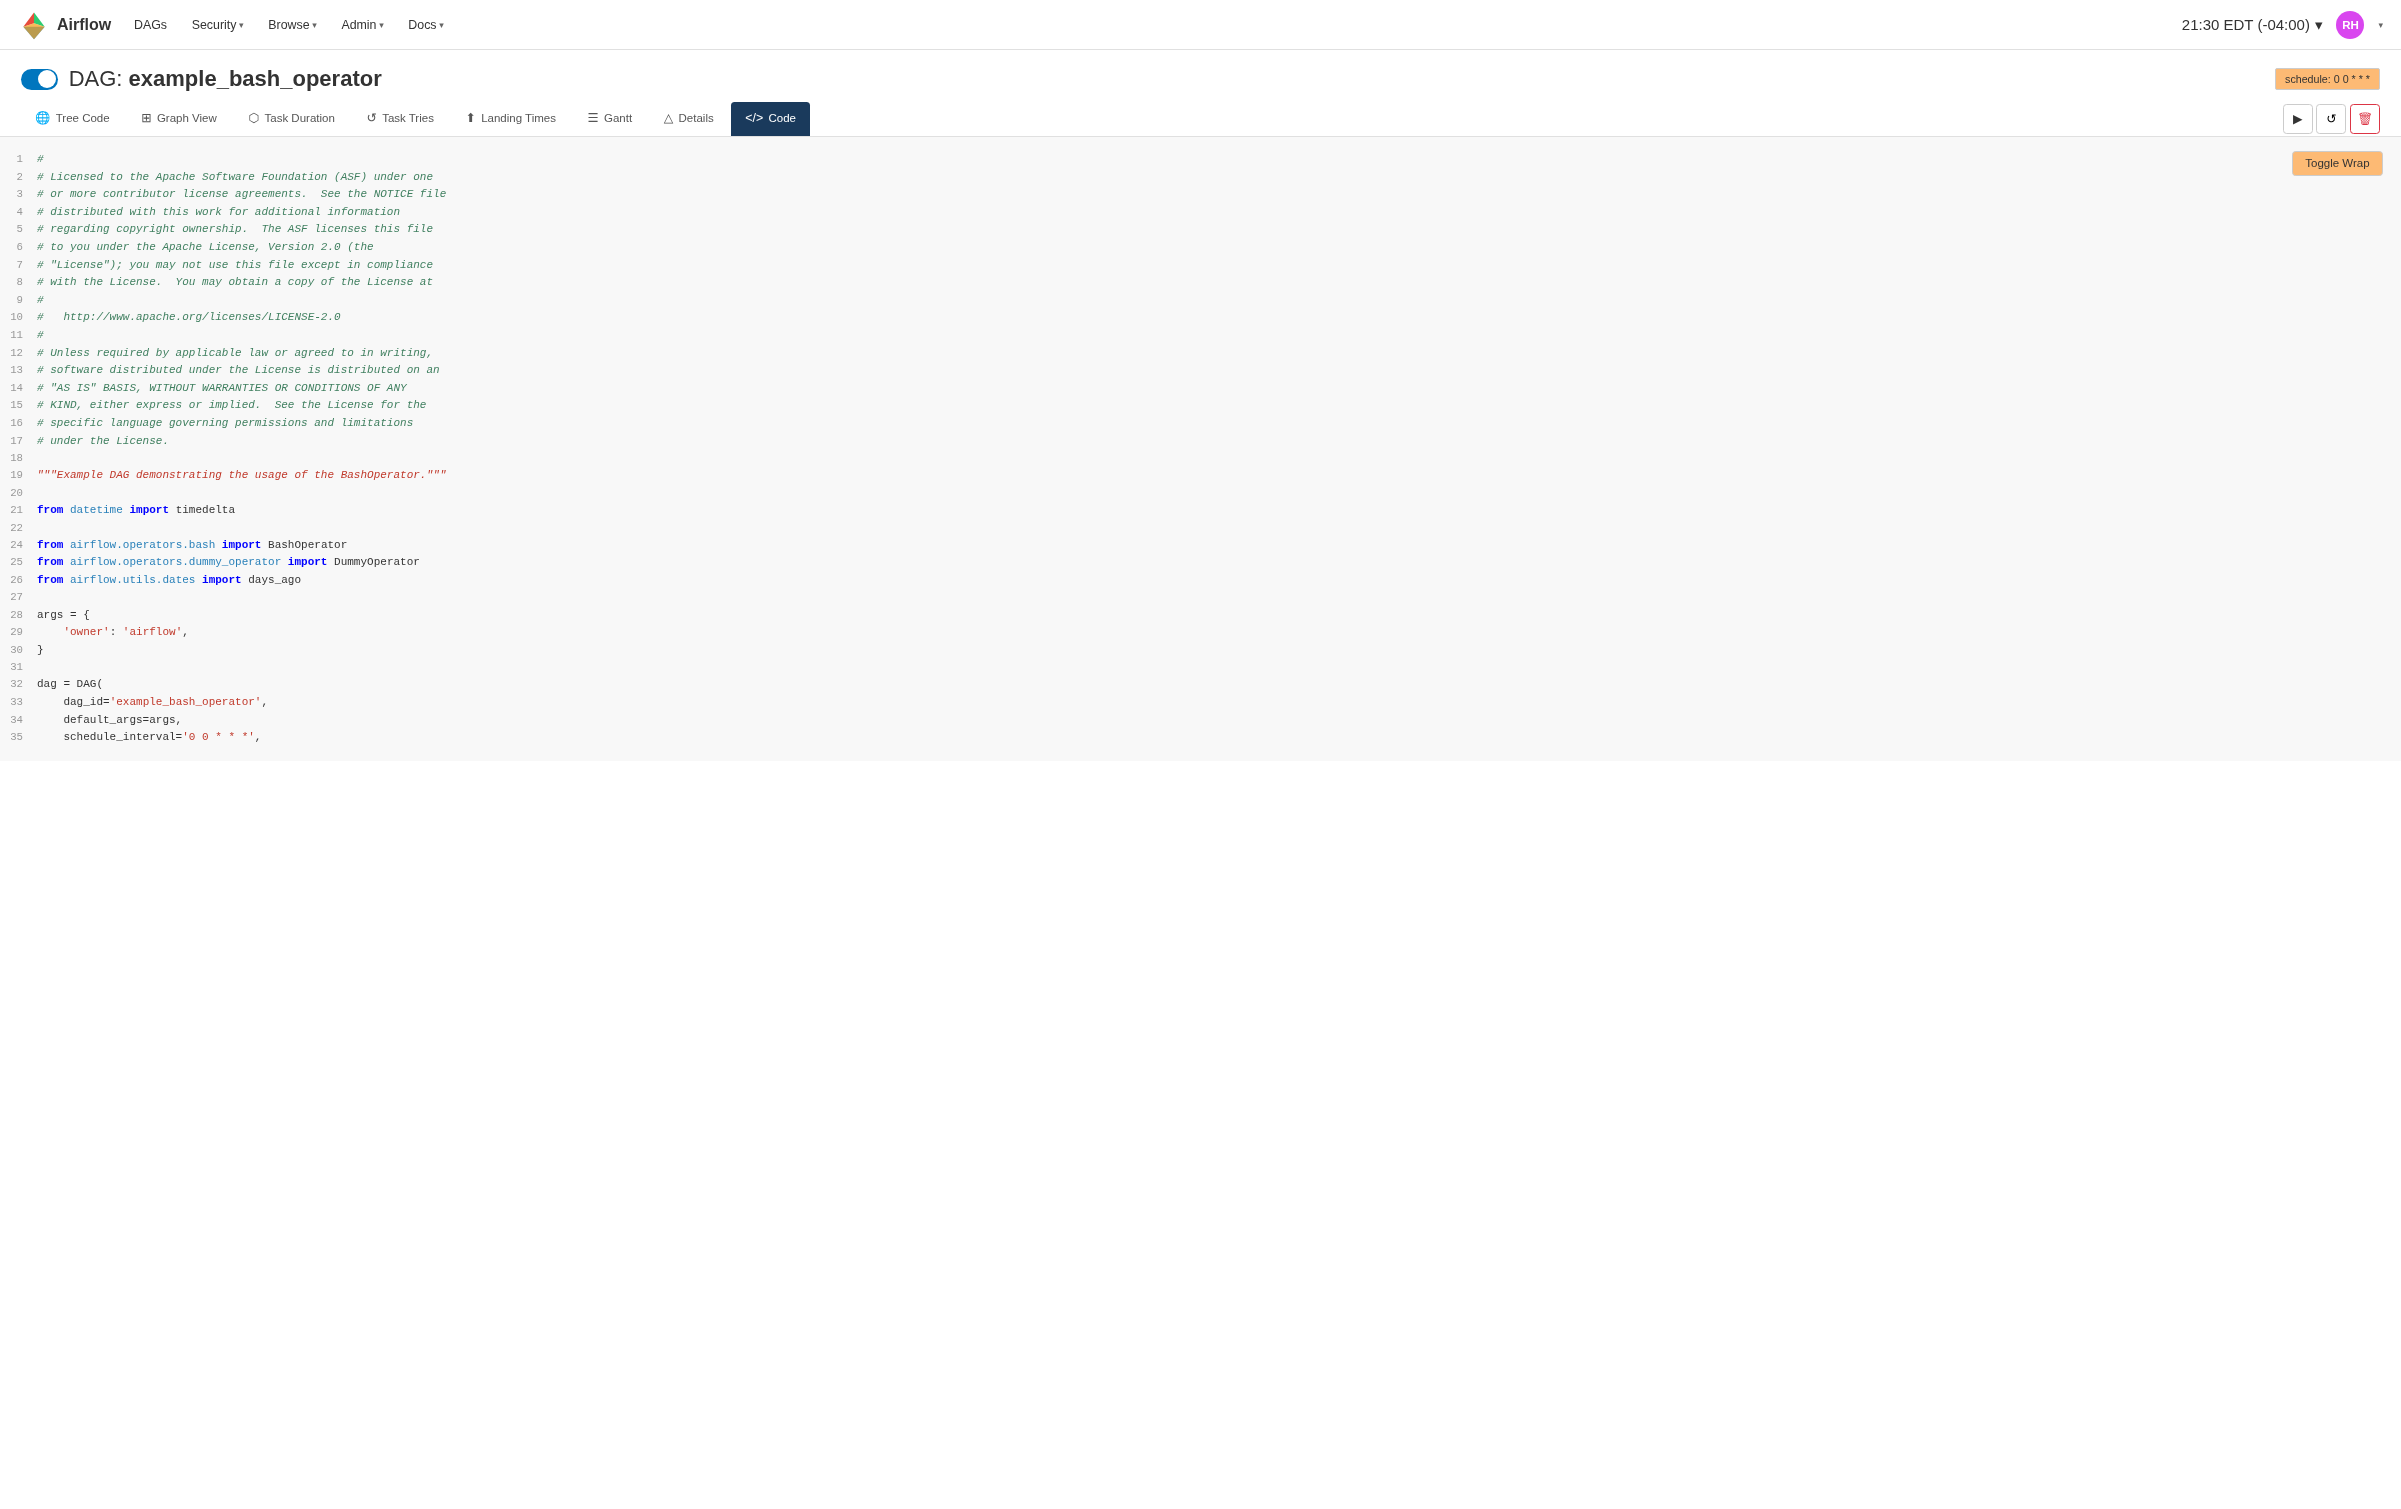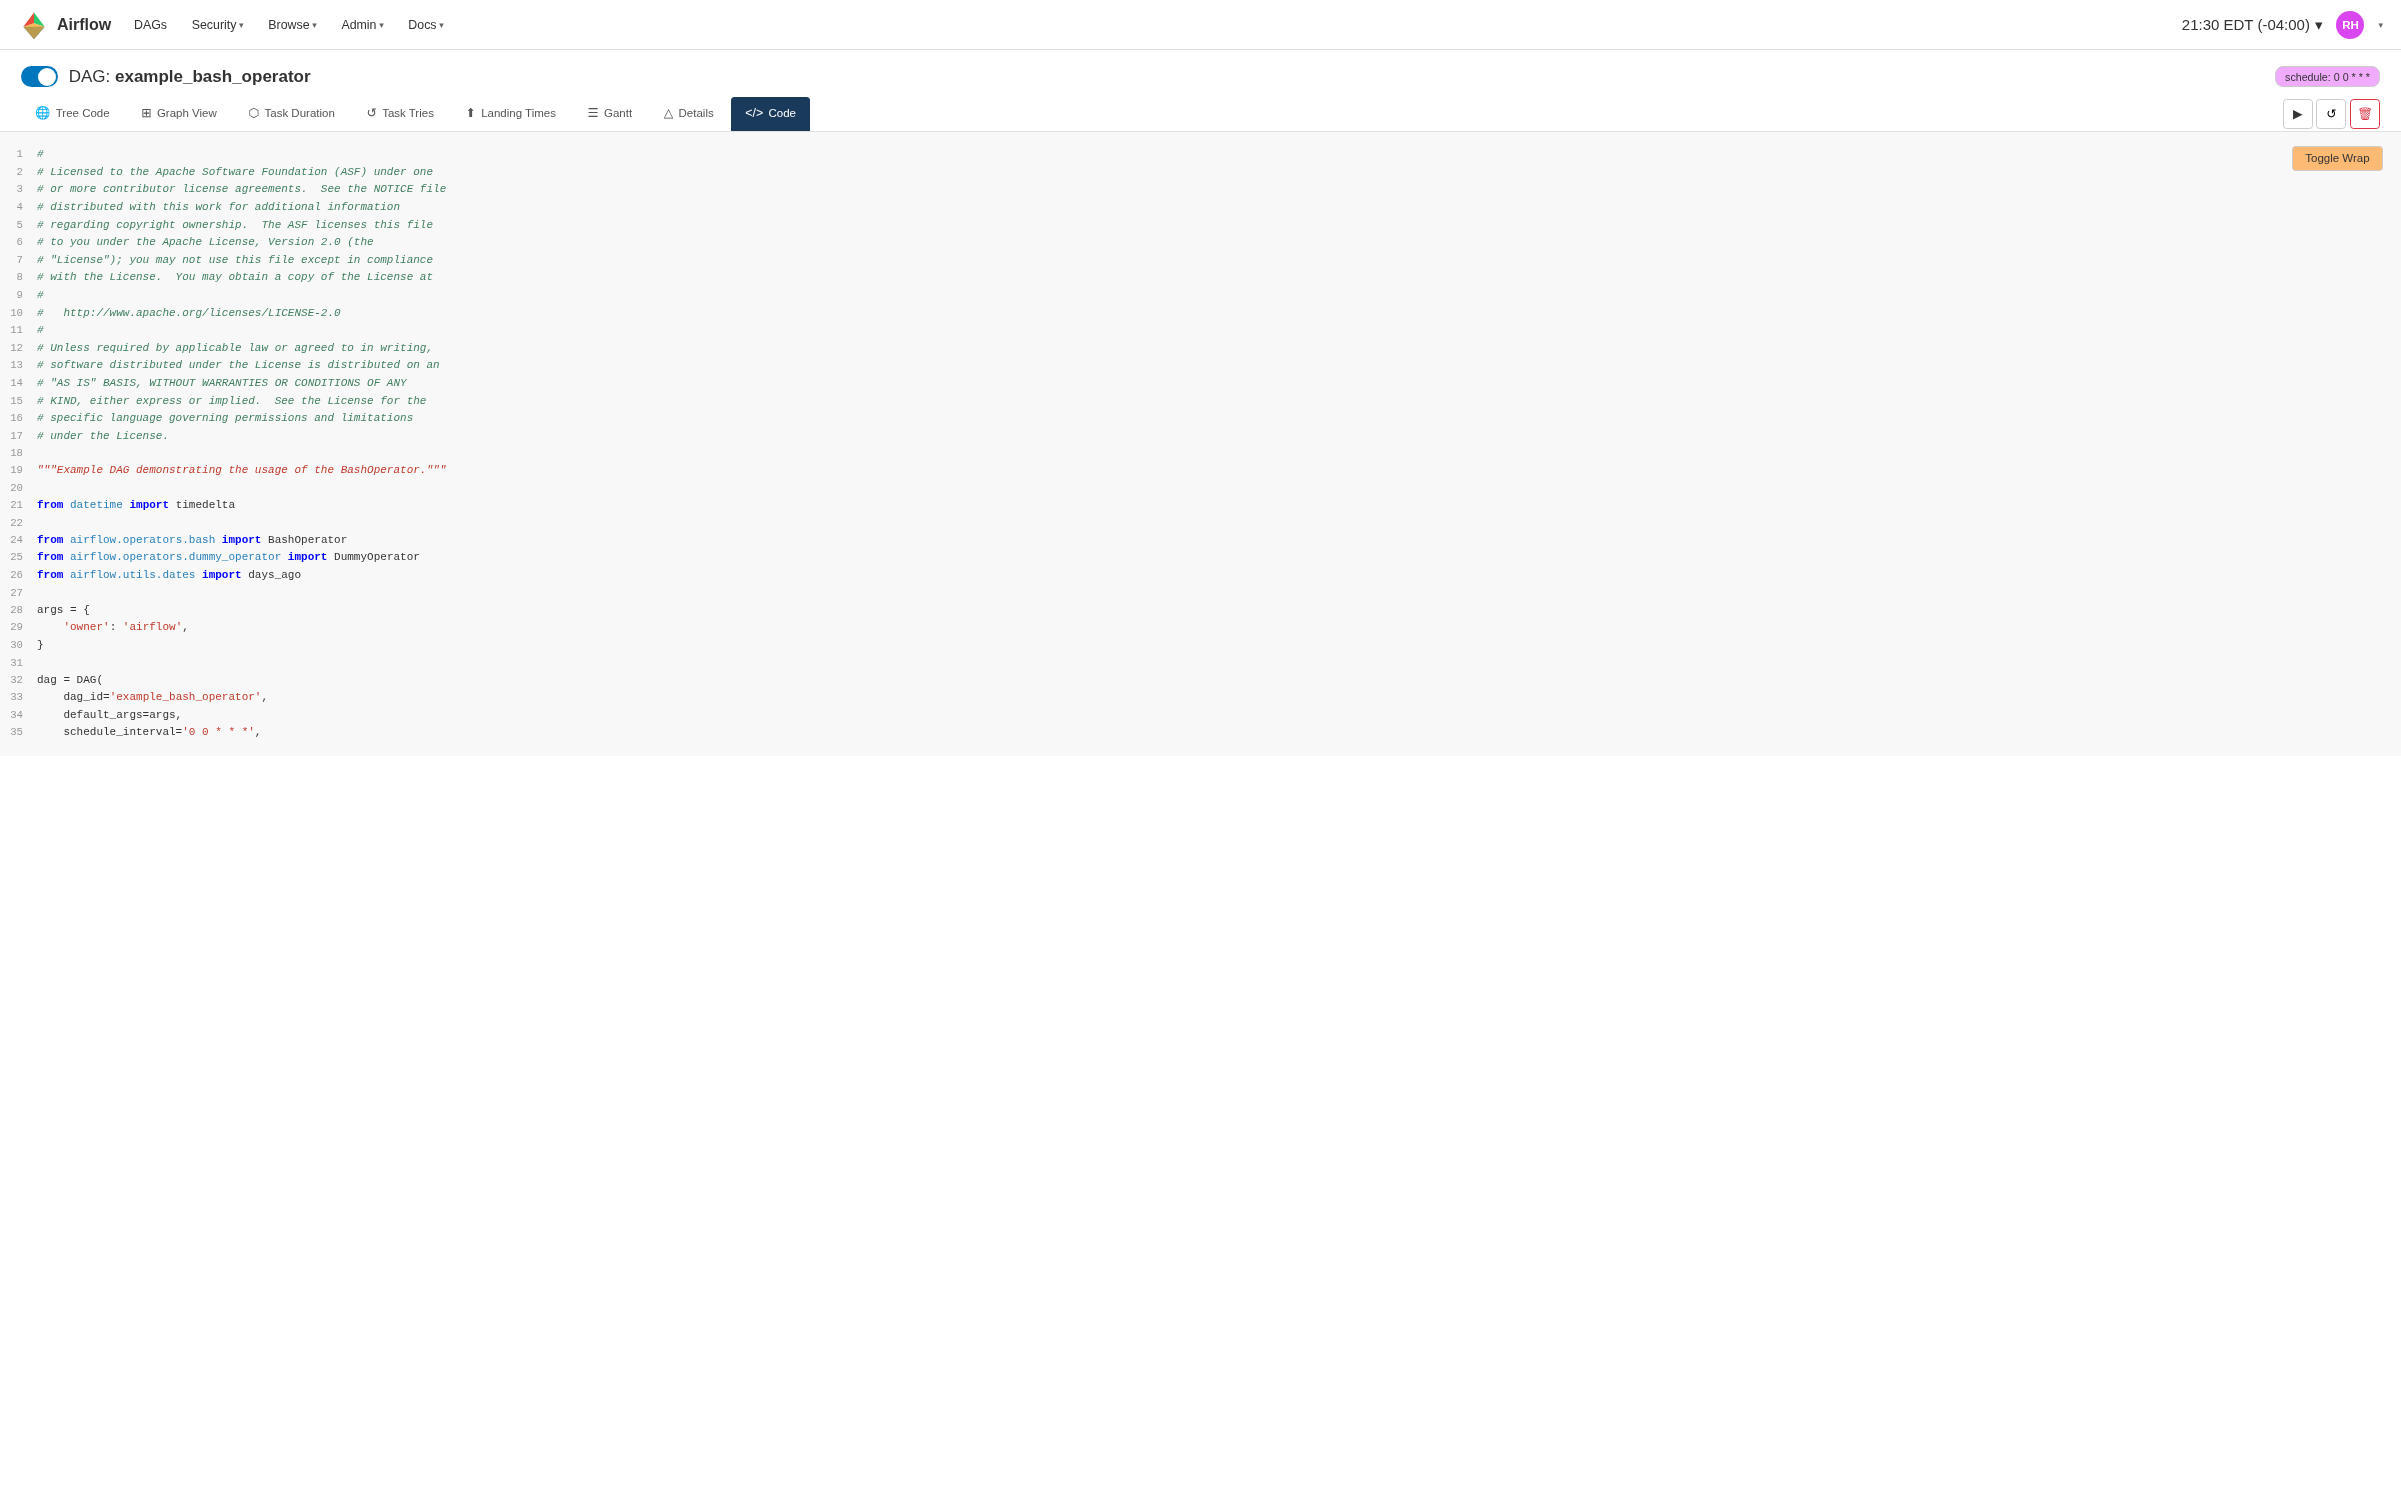--- a/index.html
+++ b/index.html
@@ -20,23 +20,23 @@
     .navbar-avatar { width: 28px; height: 28px; border-radius: 50%; background: #d946ef; color: #fff; display: flex; align-items: center; justify-content: center; font-size: 11.5px; font-weight: 600; cursor: pointer; }
 
     
     .dag-header {
       display: flex; align-items: center; justify-content: space-between;
       padding: 16px 21px 9px 21px;
     }
     .dag-title-area { display: flex; align-items: center; gap: 10.7px; }
     .dag-toggle { display: inline-flex; width: 37px; height: 21px; background: #0076be; border-radius: 10.7px; cursor: pointer; align-items: center; padding: 1.8px; }
     .dag-toggle-knob { width: 18px; height: 18px; background: #fff; border-radius: 50%; margin-left: auto; }
-    .dag-title { font-size: 17px; font-weight: 400; color: #333; }
+    .dag-title { font-size: 22px; font-weight: 400; color: #333; }
     .dag-title strong { font-weight: 700; }
-    .schedule-badge { background: #f0abfc; border: 0.9px solid #ccc; padding: 3.6px 9px; border-radius: 8px; font-size: 10.7px; color: #333; }
+    .schedule-badge { background: #fdba74; border: 0.9px solid #ccc; padding: 3.6px 9px; border-radius: 2px; font-size: 10.7px; color: #333; }
 
     
     .tabs-bar {
       display: flex; align-items: center; padding: 0 21px;
       border-bottom: 0.9px solid #e0e0e0; gap: 3.6px;
     }
     .tab {
       display: flex; align-items: center; gap: 5.3px;
       padding: 9px 14px; font-size: 11.5px; color: #555;
       cursor: pointer; border-bottom: 2.7px solid transparent;

